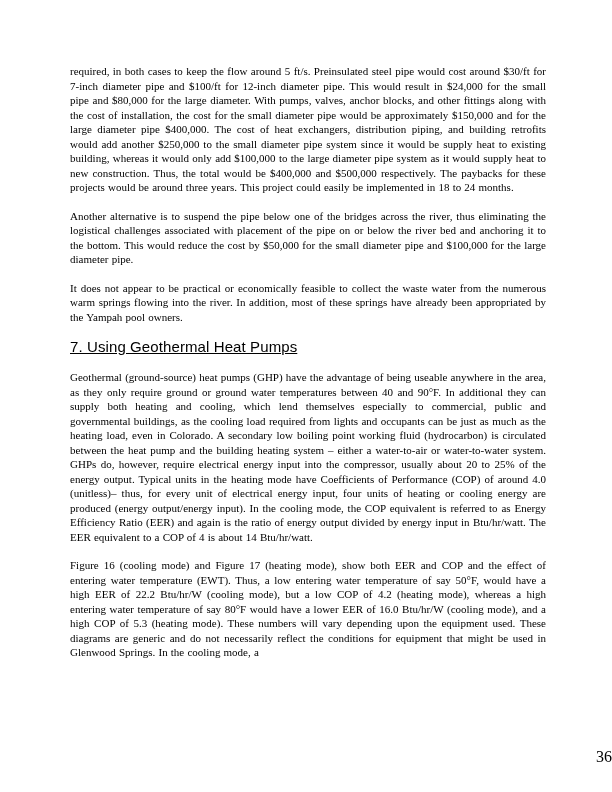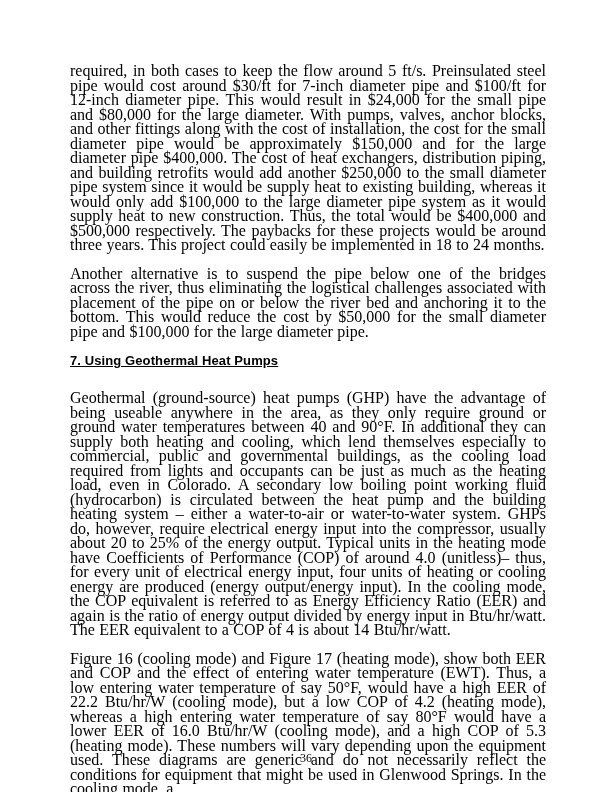--- a/index.html
+++ b/index.html
@@ -18,54 +18,55 @@
       overflow: hidden;
       box-sizing: border-box;
     }
     .content {
       position: absolute;
       left: 70px;
       top: 64px;
       width: 476px;
     }
     .para {
-      font-size: 16px;
+      font-size: 11px;
       line-height: 14.5px;
       text-align: justify;
       margin: 0 0 14px 0;
       word-spacing: 0.4px;
     }
     .heading {
       font-family: "Liberation Sans", sans-serif;
-      font-size: 13px;
-      font-weight: bold;
+      font-size: 15px;
+      font-weight: normal;
       text-decoration: underline;
-      margin: 2px 0 23px 0;
+      margin: 2px 0 15px 0;
       letter-spacing: 0.1px;
     }
     .page-number {
       position: absolute;
       left: 0;
       right: 0;
       bottom: 26px;
-      text-align: center;
-      font-size: 12px;
+      text-align: right;
+      font-size: 16px;
       font-family: "Liberation Serif", serif;
     }
   </style>
 </head>
 <body>
 
 <div class="page">
   <div class="content">
 
     <p class="para">required, in both cases to keep the flow around 5 ft/s.  Preinsulated steel pipe would cost around $30/ft for 7-inch diameter pipe and $100/ft for 12-inch diameter pipe.  This would result in $24,000 for the small pipe and $80,000 for the large diameter.  With pumps, valves, anchor blocks, and other fittings along with the cost of installation, the cost for the small diameter pipe would be approximately $150,000 and for the large diameter pipe $400,000.  The cost of heat exchangers, distribution piping, and building retrofits would add another $250,000 to the small diameter pipe system since it would be supply heat to existing building, whereas it would only add $100,000 to the large diameter pipe system as it would supply heat to new construction. Thus, the total would be $400,000 and $500,000 respectively.  The paybacks for these projects would be around three years.  This project could easily be implemented in 18 to 24 months.</p>
 
     <p class="para">Another alternative is to suspend the pipe below one of the bridges across the river, thus eliminating the logistical challenges associated with placement of the pipe on or below the river bed and anchoring it to the bottom.  This would reduce the cost by $50,000 for the small diameter pipe and $100,000 for the large diameter pipe.</p>
 
+    <p class="para">It does not appear to be practical or economically feasible to collect the waste water from the numerous warm springs flowing into the river.  In addition, most of these springs have already been appropriated by the Yampah pool owners.</p>
 
     <h2 class="heading">7.  Using Geothermal Heat Pumps</h2>
 
     <p class="para">Geothermal (ground-source) heat pumps (GHP) have the advantage of being useable anywhere in the area, as they only require ground or ground water temperatures between 40 and 90°F.  In additional they can supply both heating and cooling, which lend themselves especially to commercial, public and governmental buildings, as the cooling load required from lights and occupants can be just as much as the heating load, even in Colorado.  A secondary low boiling point working fluid (hydrocarbon) is circulated between the heat pump and the building heating system – either a water-to-air or water-to-water system.  GHPs do, however, require electrical energy input into the compressor, usually about 20 to 25% of the energy output.  Typical units in the heating mode have Coefficients of Performance (COP) of around 4.0 (unitless)– thus, for every unit of electrical energy input, four units of heating or cooling energy are produced (energy output/energy input).     In the cooling mode, the COP equivalent is referred to as Energy Efficiency Ratio (EER) and again is the ratio of energy output divided by energy input in Btu/hr/watt. The EER equivalent to a COP of 4 is about 14 Btu/hr/watt.</p>
 
 
     <p class="para">Figure 16 (cooling mode) and Figure 17 (heating mode), show both EER and COP and the effect of entering water temperature (EWT).  Thus, a low entering water temperature of say 50°F, would have a high EER of 22.2 Btu/hr/W (cooling mode), but a low COP of 4.2 (heating mode), whereas a high entering water temperature of say 80°F would have a lower EER of 16.0 Btu/hr/W (cooling mode), and a high COP of 5.3 (heating mode).   These numbers will vary depending upon the equipment used.  These diagrams are generic and do not necessarily reflect the conditions for equipment that might be used in Glenwood Springs.  In the cooling mode, a</p>
 
   </div>
 

